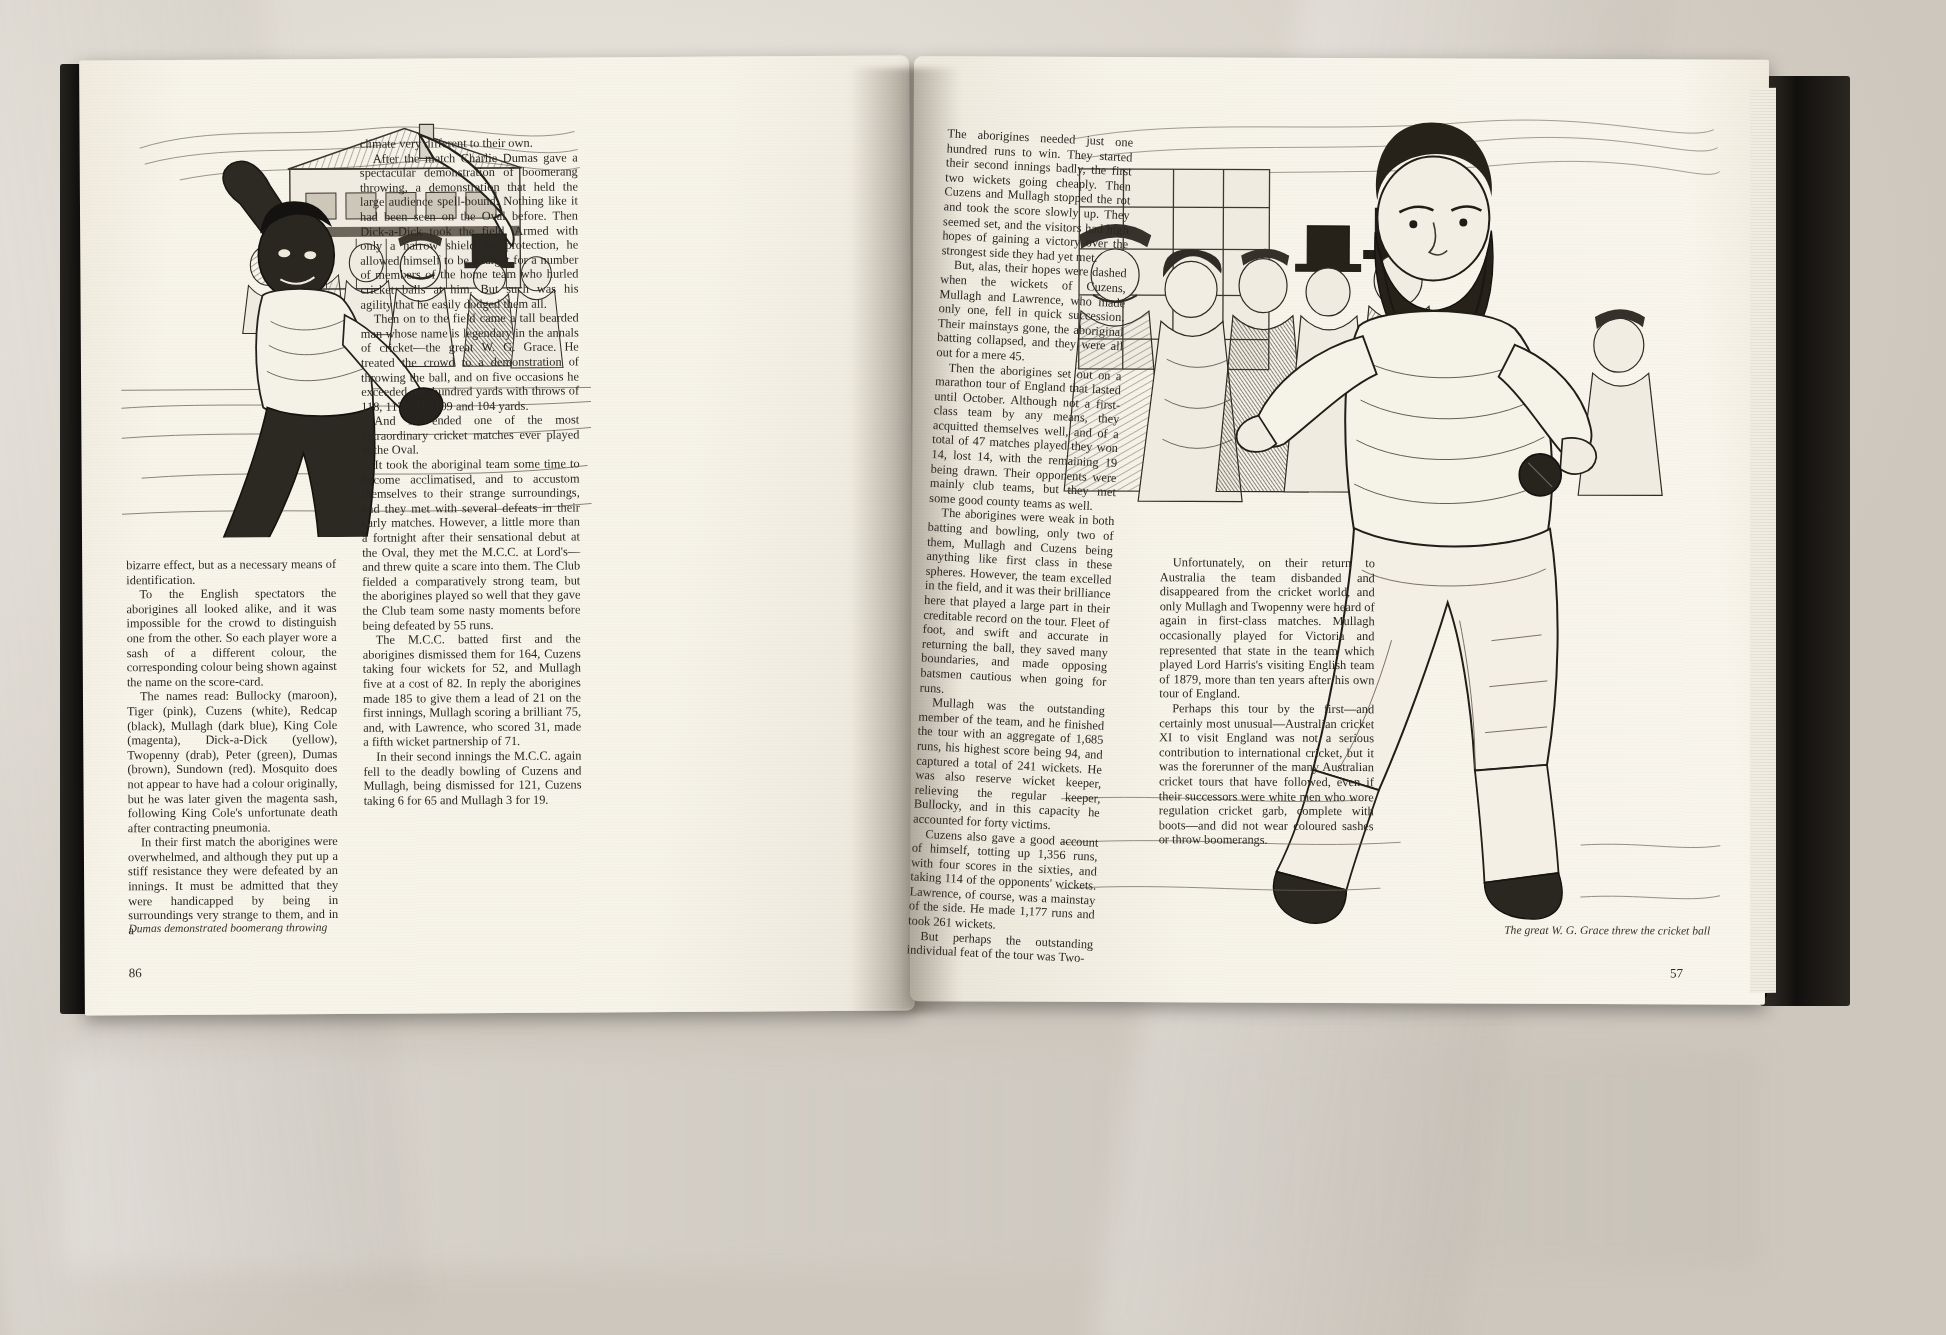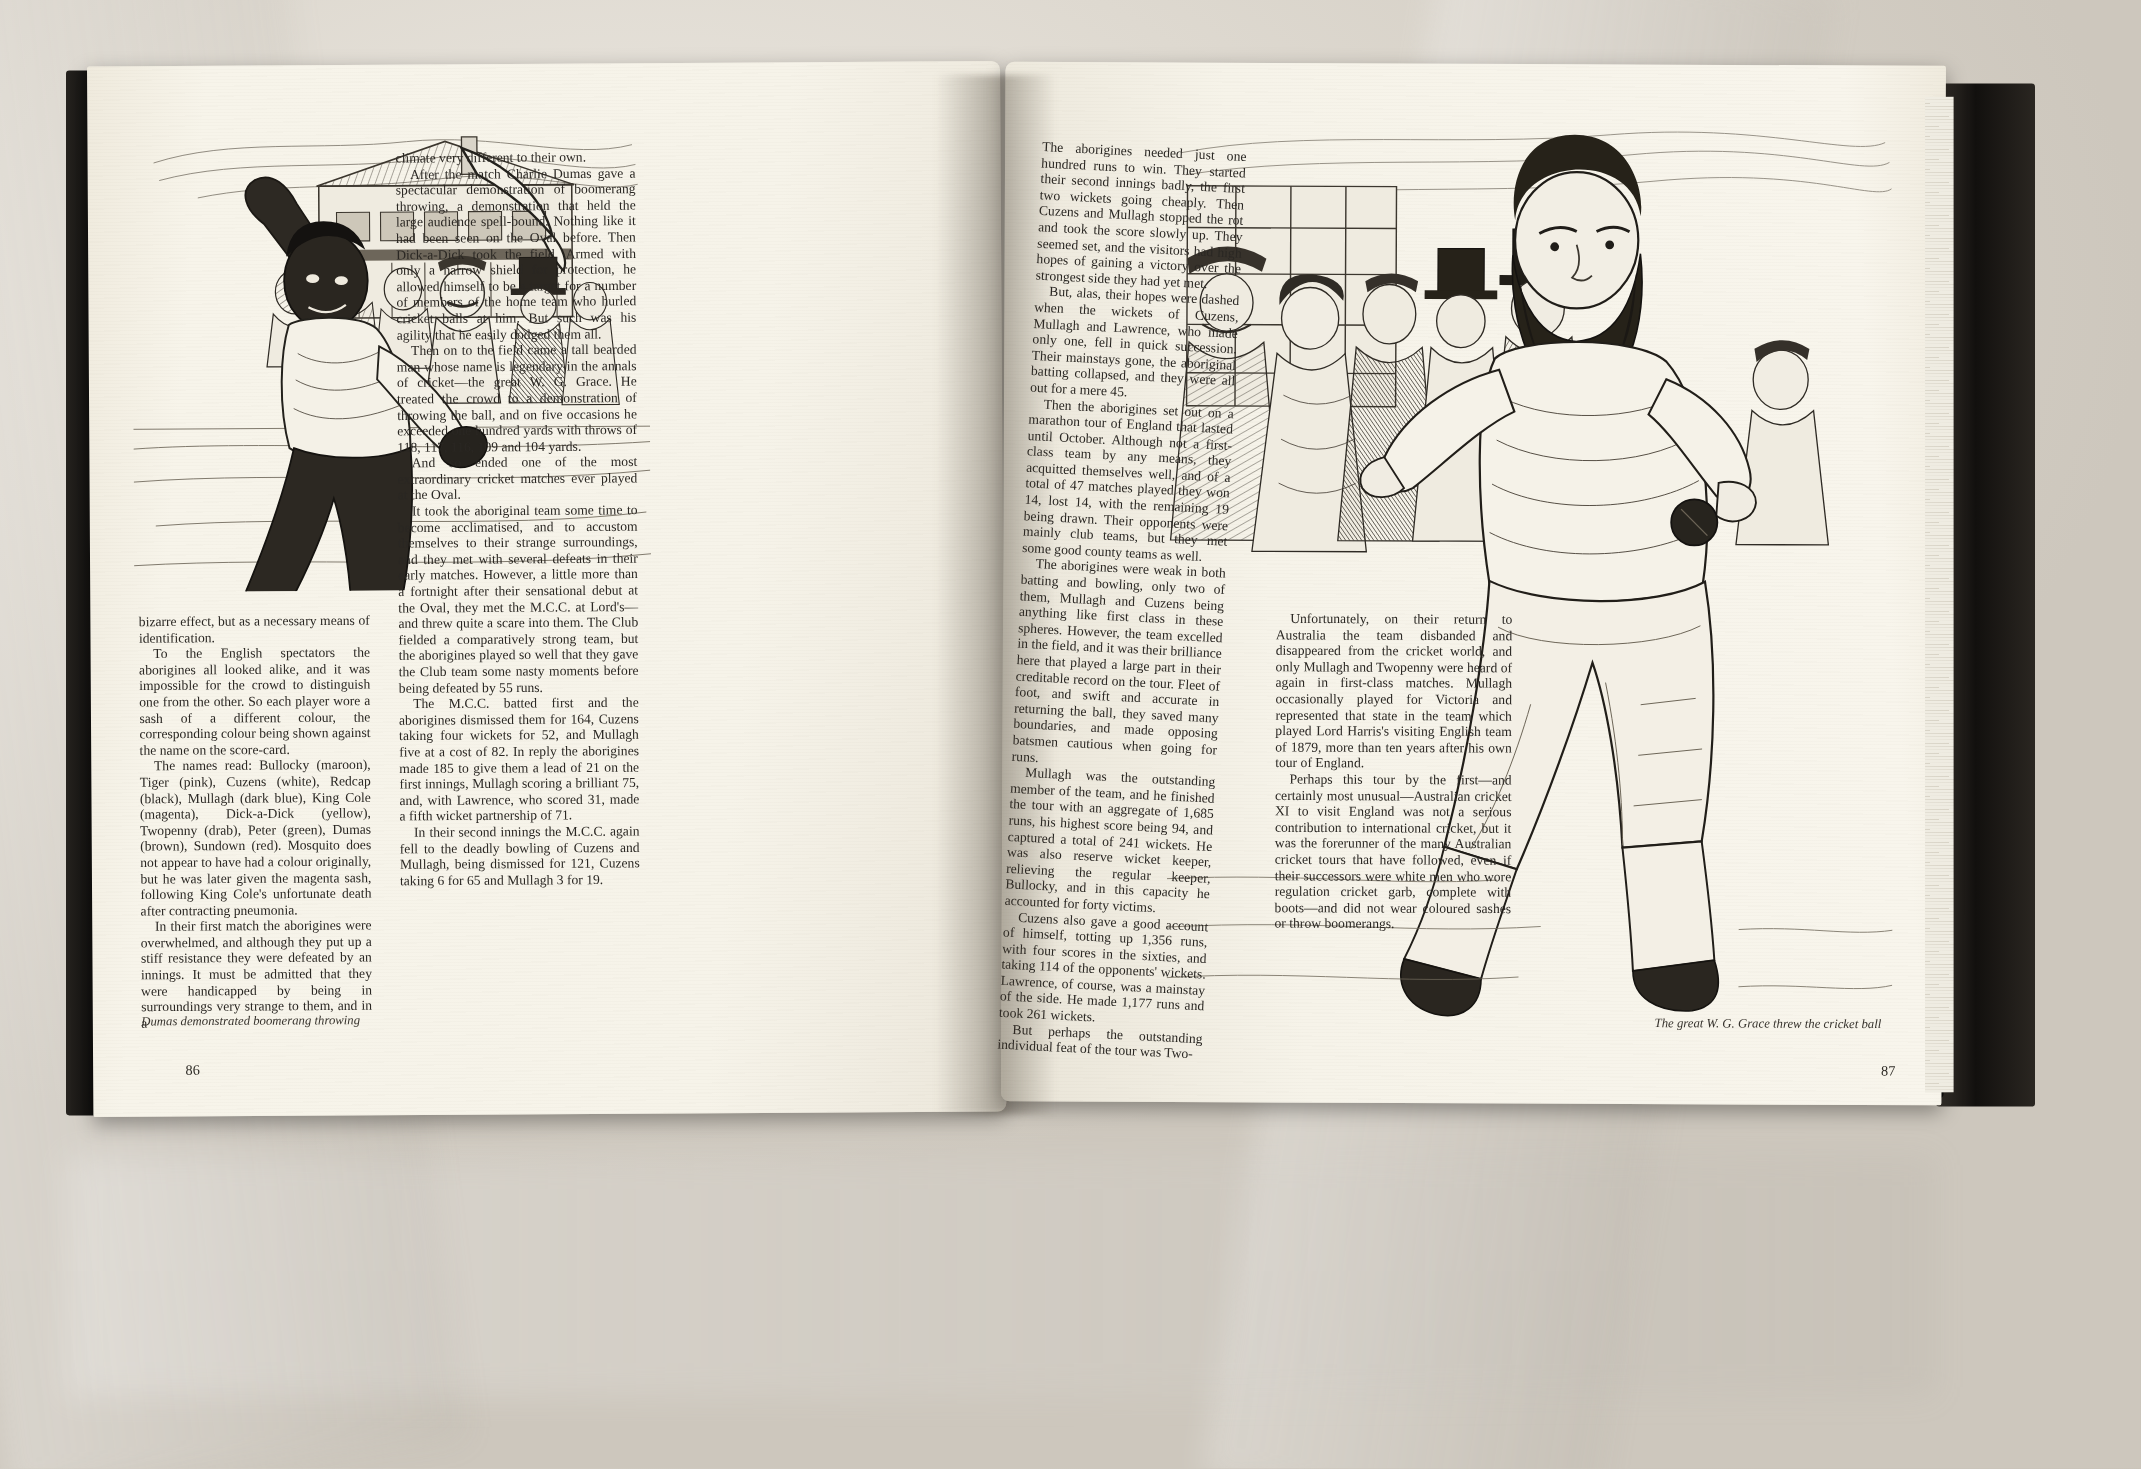--- a/index.html
+++ b/index.html
@@ -120,21 +120,20 @@
     font-family: "Liberation Serif", serif;
     font-style: italic;
     font-size: 11.6px;
     color: #36322c;
   }
   .folio {
     position: absolute;
     font-family: "Liberation Serif", serif;
     font-size: 13px;
     color: #2f2c27;
-    margin-left: 40px;
   }
 
   
   .illo {
     position: absolute;
     overflow: hidden;
   }
   .illo svg { display: block; }
 
   
@@ -431,19 +430,19 @@
         <p>But perhaps the outstanding individual feat of the tour was Two-</p>
       </div>
 
       <div class="col" style="left:248px; top:498px; width:215px;">
         <p>Unfortunately, on their return to Australia the team disbanded and disappeared from the cricket world, and only Mullagh and Twopenny were heard of again in first-class matches. Mullagh occasionally played for Victoria and represented that state in the team which played Lord Harris's visiting English team of 1879, more than ten years after his own tour of England.</p>
         <p>Perhaps this tour by the first—and certainly most unusual—Australian cricket XI to visit England was not a serious contribution to international cricket, but it was the forerunner of the many Australian cricket tours that have followed, even if their successors were white men who wore regulation cricket garb, complete with boots—and did not wear coloured sashes or throw boomerangs.</p>
       </div>
 
       <div class="caption" style="left:500px; top:865px; width:300px; text-align:right;">The great W. G. Grace threw the cricket ball</div>
 
-      <div class="folio" style="left:760px; top:906px;">87</div>
+      <div class="folio" style="left:760px; top:906px;">57</div>
     </div>
 
     <div class="gutter"></div>
 
   </div>
 </div>
 
 </body></html>

